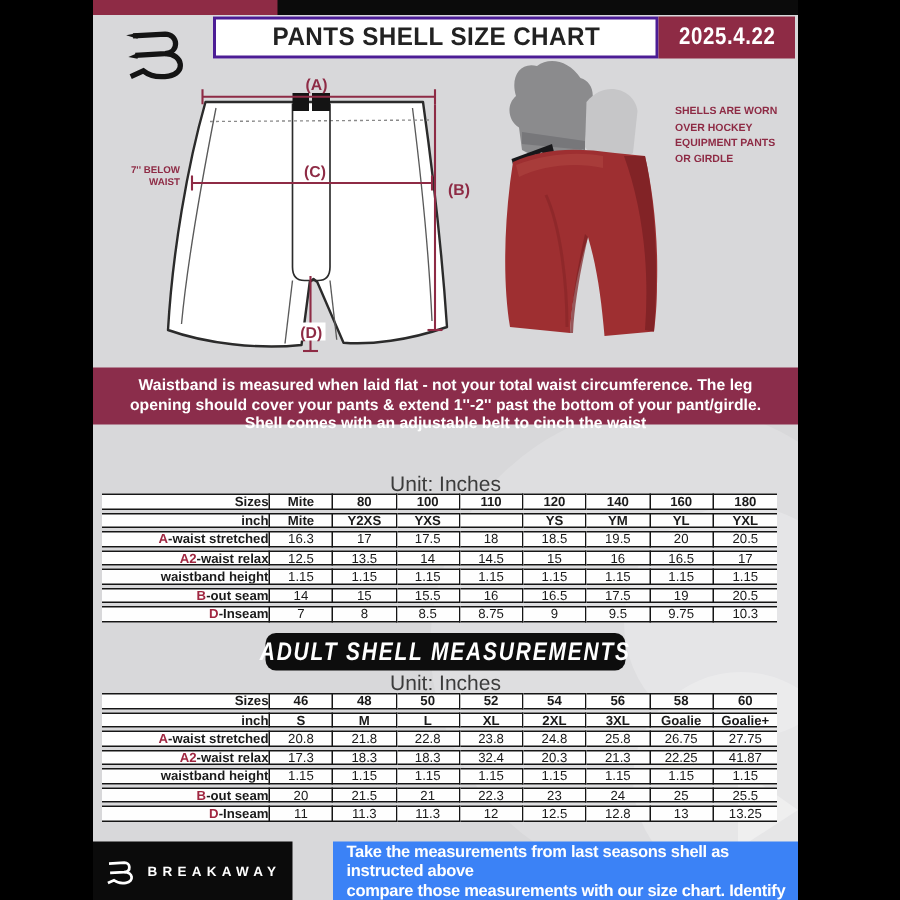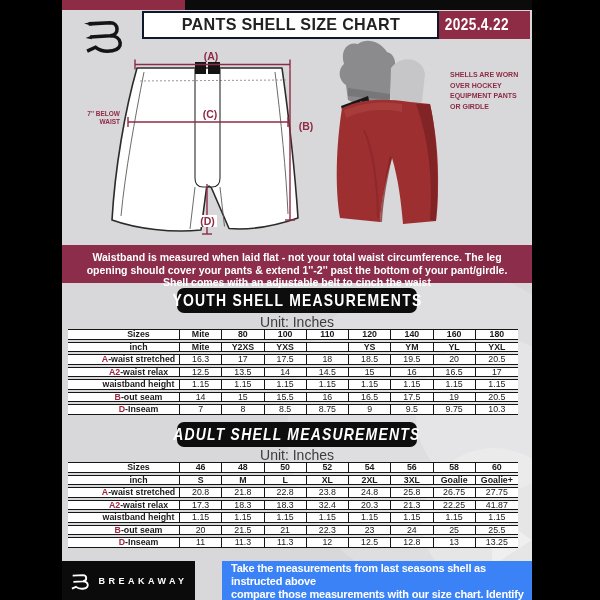--- a/index.html
+++ b/index.html
@@ -7,25 +7,25 @@
           font-family:"Liberation Sans",sans-serif;}
   .page{position:absolute;left:62px;top:0;width:470px;height:600px;background:#D8D8DA;overflow:hidden;}
 
   
   .top-strip{position:absolute;left:0;top:0;width:100%;height:10px;background:#0b0b0b;z-index:4;}
   .top-strip .maroon{position:absolute;left:0;top:0;width:123px;height:10px;background:#8E2B45;}
 
   
   .brand-logo{position:absolute;left:19px;top:12px;z-index:4;}
   .title-box{position:absolute;left:80px;top:11px;width:293px;height:24px;background:#fff;
-             border:2px solid #0f172a;display:flex;align-items:center;justify-content:center;z-index:4;}
+             border:2px solid #4c1d95;display:flex;align-items:center;justify-content:center;z-index:4;}
   .title-box span{font-size:17px;font-weight:bold;color:#222;transform:scaleX(.95);
                   letter-spacing:.3px;white-space:nowrap;}
   .date-box{position:absolute;left:377px;top:11px;width:91px;height:28px;background:#8E2B45;
-            display:flex;align-items:center;z-index:4;}
+            display:flex;align-items:center;justify-content:center;z-index:4;}
   .date-box span{color:#fff;font-weight:bold;font-size:16px;transform:scaleX(.85);letter-spacing:.5px;}
 
   
   .pants-svg{position:absolute;left:45px;top:48px;z-index:2;}
   .below-waist{position:absolute;left:12px;top:110px;width:46px;text-align:right;font-size:6.5px;
                line-height:8px;font-weight:bold;color:#8E2B45;z-index:3;}
   .photo-svg{position:absolute;left:272px;top:40px;z-index:2;}
   .photo-caption{position:absolute;left:388px;top:70px;width:74px;font-size:7px;line-height:10.5px;
                  font-weight:bold;color:#8E2B45;z-index:3;}
 
@@ -44,21 +44,21 @@
   #unit-youth{top:314px;} #unit-adult{top:447px;}
 
   
   table{position:absolute;left:6px;width:450px;border-collapse:separate;border-spacing:0 2px;
         table-layout:fixed;z-index:4;}
   #youth-table{top:327px;} #adult-table{top:460px;}
   td{background:#fefefe;border-top:1px solid #151515;border-bottom:1px solid #151515;
      border-right:1px solid #151515;font-size:8.8px;line-height:8.5px;height:8px;padding:0;
      text-align:center;color:#1a1a1a;overflow:hidden;white-space:nowrap;}
   td:last-child{border-right:none;}
-  td.lbl{text-align:center;padding-left:30px;font-weight:bold;}
+  td.lbl{text-align:right;padding-left:30px;font-weight:bold;}
   col.label{width:112px;}
   tr.hdr td{font-weight:bold;}
   .pfx{color:#A02741;}
 
   
   .footer{position:absolute;left:0;top:561px;width:470px;height:39px;display:flex;z-index:4;}
   .footer-brand{width:133px;background:#0b0b0b;display:flex;align-items:center;justify-content:center;gap:7px;}
   .footer-brand .bw{color:#fff;font-size:9px;font-weight:bold;letter-spacing:3.5px;}
   .footer-note{flex:1;background:#3b82f6;color:#fff;font-size:11px;font-weight:bold;
                letter-spacing:-.2px;line-height:12.9px;padding:1px 0 0 9px;box-sizing:border-box;margin-left:27px;}
@@ -159,23 +159,20 @@
       <path d="M82,64 C95,100 99,140 96,180 L102,181 C105,140 103,95 96,64 Z" fill="#7c2124" opacity="0.85"></path>
       <path d="M58,118 C53,140 49,162 48,182 L46,182 C47,160 51,138 56,116 Z" fill="#7c2124" opacity="0.7"></path>
       <path d="M10,70 C30,62 52,61 68,64 L68,72 C50,68 28,70 12,78 Z" fill="#b24a44" opacity="0.5"></path>
       <path d="M30,90 C40,112 44,150 44,178" stroke="#7c2124" stroke-width="2" fill="none" opacity="0.45"></path>
     </svg>
 
     <div class="photo-caption">SHELLS ARE WORN<br>OVER HOCKEY<br>EQUIPMENT PANTS<br>OR GIRDLE</div>
 
     <div class="banner">Waistband is measured when laid flat - not your total waist circumference. The leg<br>opening should cover your pants &amp; extend 1''-2'' past the bottom of your pant/girdle.<br>Shell comes with an adjustable belt to cinch the waist</div>
 
-    <div class="sec-head" id="youth-head">
-      <span>YOUTH SHELL MEASUREMENTS</span>
-    </div>
     <div class="unit" id="unit-youth">Unit: Inches</div>
     <table id="youth-table">
       <colgroup>
           <col class="label">
           <col>
           <col>
           <col>
           <col>
           <col>
           <col>

